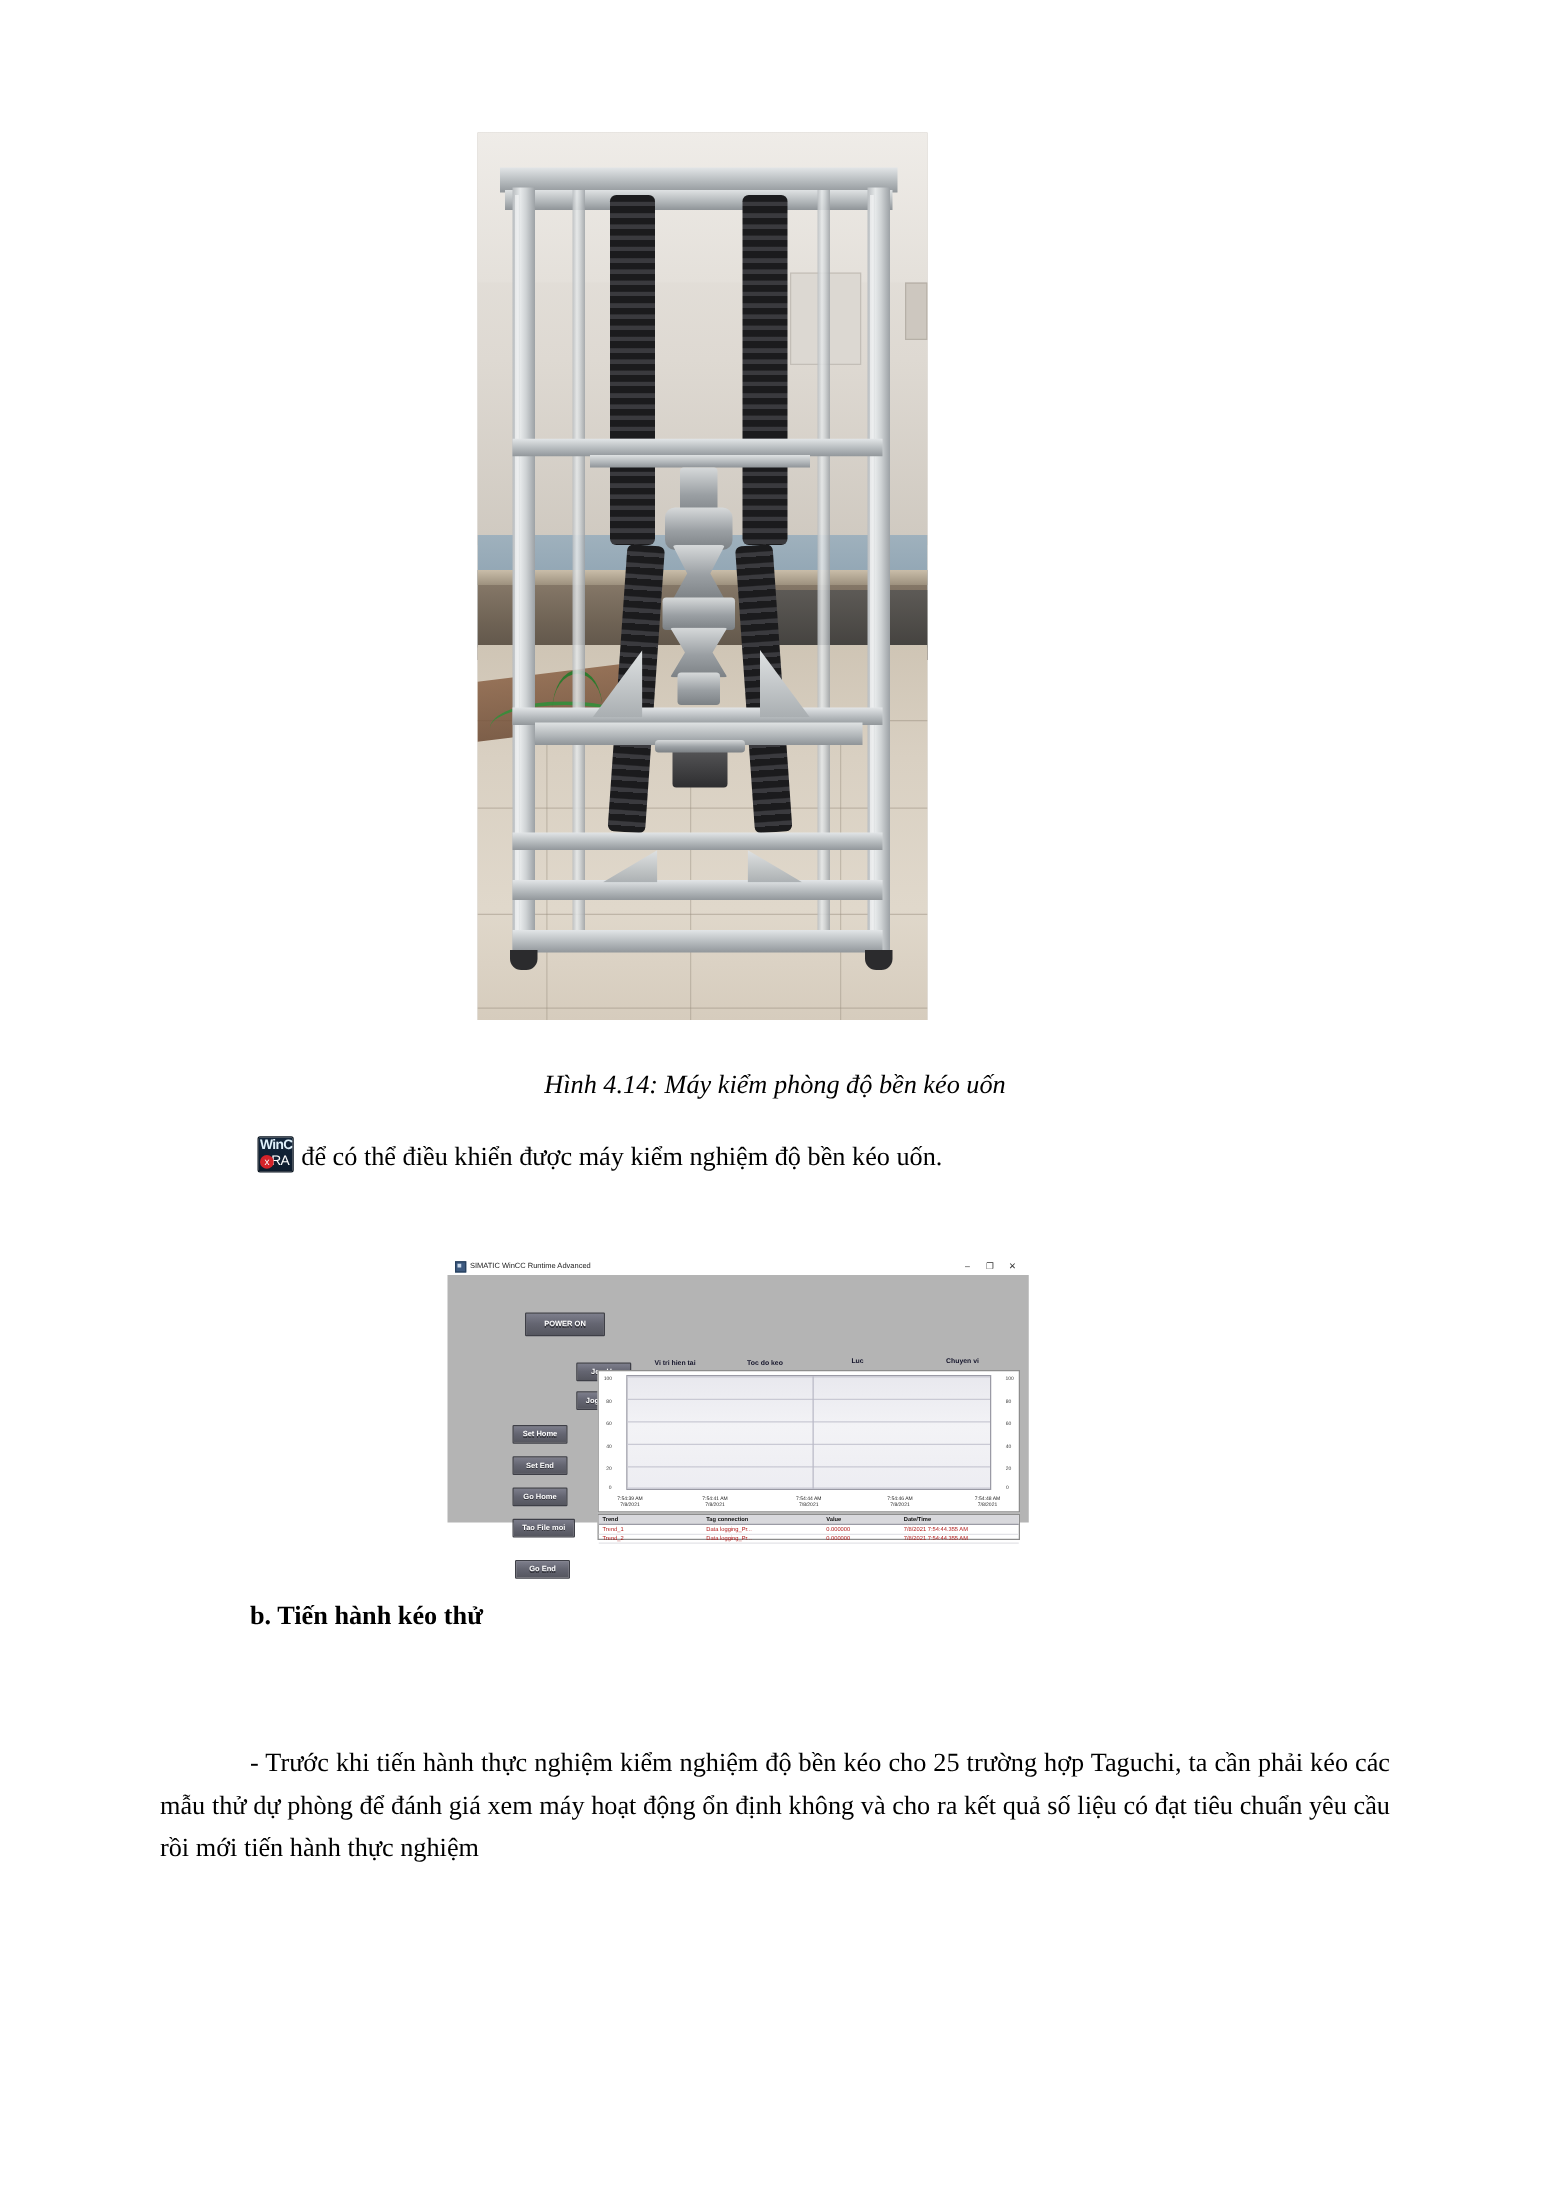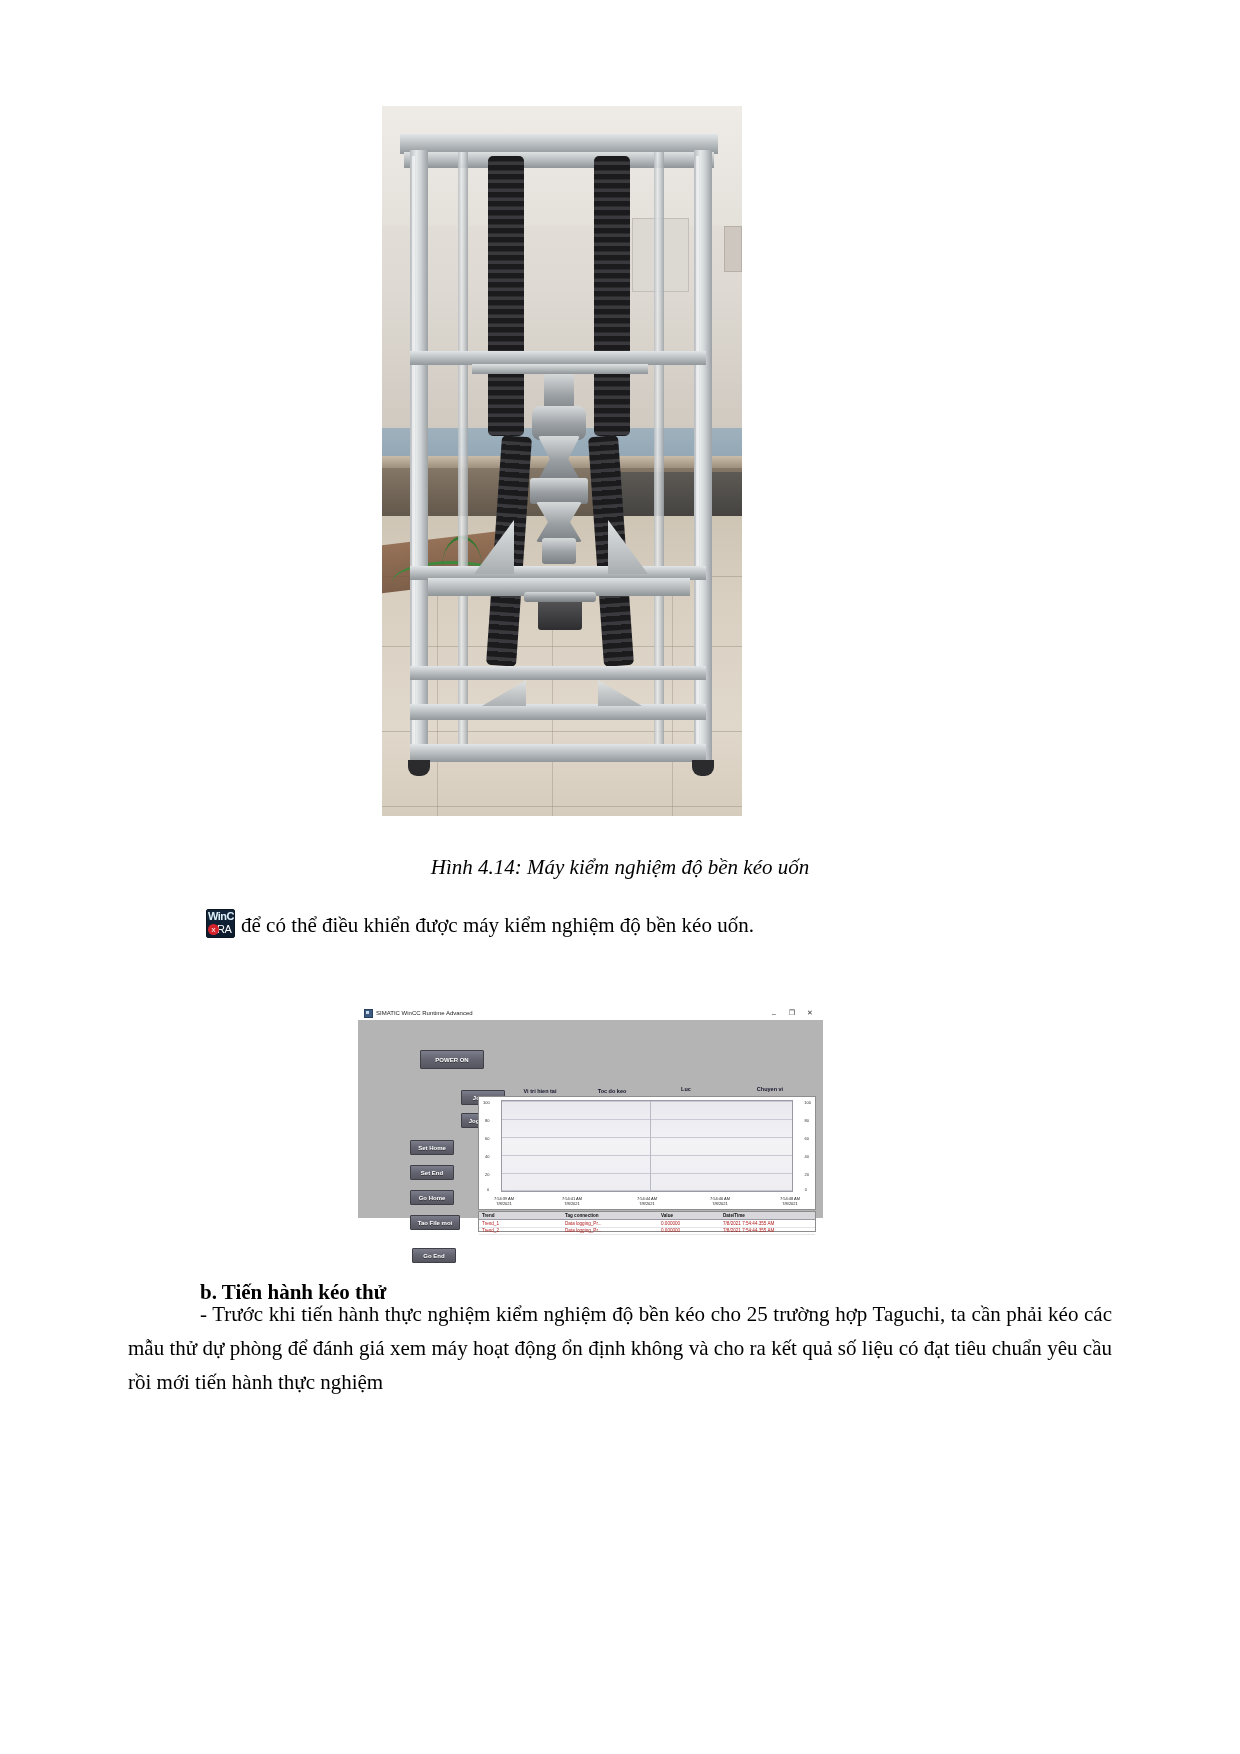--- a/index.html
+++ b/index.html
@@ -158,21 +158,21 @@
   .c2{width:96px;}
   .c3{width:62px;}
   .c4{width:88px;}
 
   
   .h-bold{
     position:absolute;font-weight:bold;font-size:21px;
     font-family:"Liberation Serif",serif;
   }
   #head-b{left:200px;top:1280px;}
-  #para2{left:128px;top:1297px;width:984px;}
+  #para2{left:128px;top:1393px;width:984px;}
   .pageno{
     position:absolute;width:1240px;text-align:center;top:1485px;
     font-size:18px;font-family:"Liberation Serif",serif;
   }
 </style>
 </head>
 <body>
 
 <div class="page">
 
@@ -242,21 +242,21 @@
       <div class="frm frm-h" style="left:28px;top:638px;width:296px;height:18px;"></div>
       <div class="brkt" style="left:100px;top:574px;width:44px;height:26px;
         clip-path:polygon(0 100%,100% 0,100% 100%);opacity:.95;"></div>
       <div class="brkt" style="left:216px;top:574px;width:44px;height:26px;
         clip-path:polygon(0 0,100% 100%,0 100%);opacity:.95;"></div>
       <div class="foot" style="left:26px;top:654px;"></div>
       <div class="foot" style="left:310px;top:654px;"></div>
     </div>
   </div>
 
-  <div class="fig-cap" id="cap1">Hình 4.14: Máy kiểm nghiệm độ bền kéo uốn</div>
+  <div class="fig-cap" id="cap1">Hình 4.14: Máy kiểm phòng độ bền kéo uốn</div>
 
   <div class="para" id="para1">
     <span class="indent"></span><span class="logo"><span class="t">WinCC</span><span class="b">RA</span><span class="x">x</span></span><span>để có thể điều khiển được máy kiểm nghiệm độ bền kéo uốn.</span>
   </div>
 
   <div class="app-wrap">
 
     <div class="app-title">
       <span class="app-ico"></span>
       <span>SIMATIC WinCC Runtime Advanced</span>

